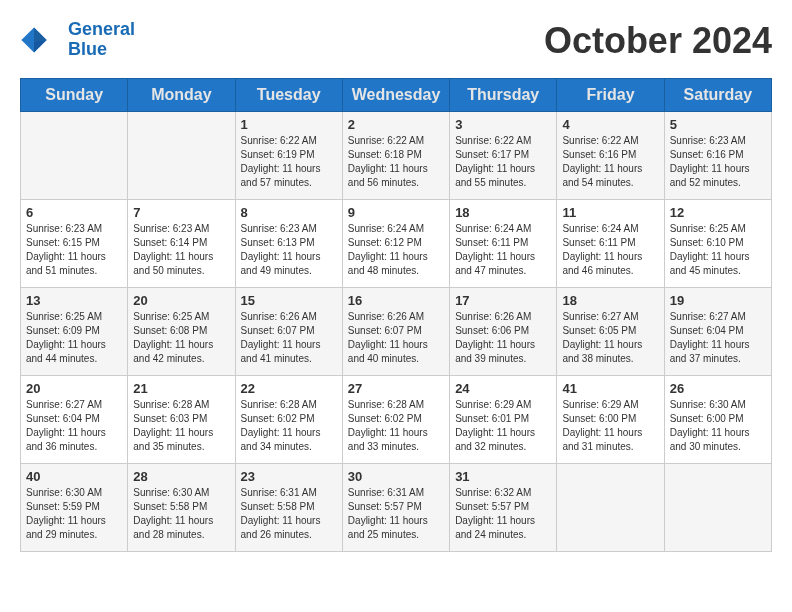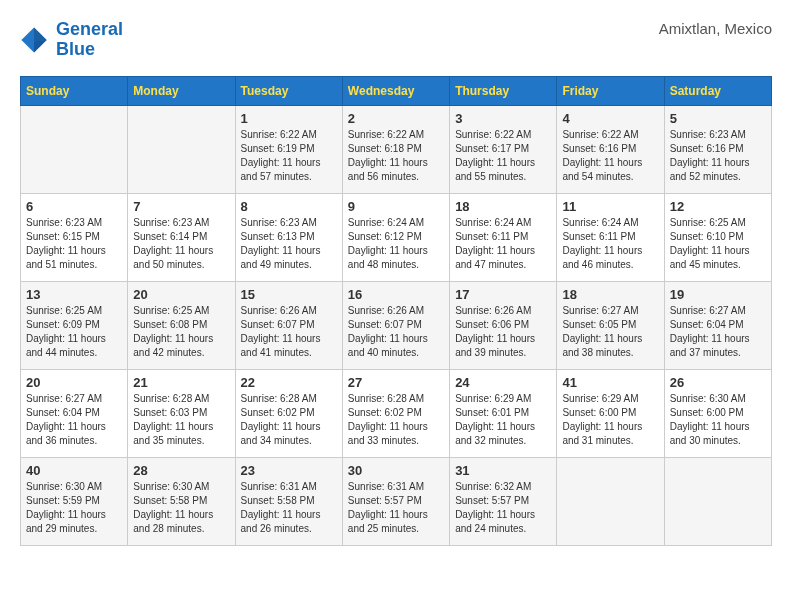--- a/index.html
+++ b/index.html
@@ -12,21 +12,21 @@
     }
     .header {
       display: flex;
       justify-content: space-between;
       align-items: flex-start;
       margin-bottom: 16px;
     }
     .logo {
       display: flex;
       align-items: center;
-      gap: 8px;
+      gap: 20px;
     }
     .logo-text {
       font-size: 18px;
       font-weight: bold;
       color: #333;
       line-height: 1.1;
     }
     .logo-text span {
       color: #1a6bb5;
     }
@@ -46,25 +46,25 @@
       font-size: 15px;
       color: #555;
     }
     table {
       width: 100%;
       border-collapse: collapse;
       table-layout: fixed;
     }
     thead tr th {
       background-color: #2176c7;
-      color: #fde047;
-      font-size: 12px;
+      color: #e5e5e5;
+      font-size: 16px;
       font-weight: bold;
       padding: 7px 5px;
-      text-align: left;
+      text-align: center;
       border: 1px solid #1a5fa0;
     }
     tbody tr td {
       vertical-align: top;
       padding: 5px 5px;
       border: 1px solid #ccc;
       font-size: 11px;
       color: #333;
       height: 88px;
       background: #fff;
@@ -100,21 +100,21 @@
       <polygon points="20,2 38,20 20,38 2,20" fill="#2176c7"></polygon>
       <polygon points="20,2 38,20 20,22" fill="#1a5fa0"></polygon>
       <polygon points="20,22 38,20 20,38" fill="#1558a0"></polygon>
     </svg>
     <div>
       <div class="logo-text"><span>General</span></div>
       <div class="logo-text"><span>Blue</span></div>
     </div>
   </div>
   <div class="month-info">
-    <div class="location">Amixtlan, Mexico</div>
+    <div class="month-title">October 2024</div>
   </div>
 </div>
 
 <table>
   <thead>
     <tr id="header-row">
         <th>Sunday</th>
         <th>Monday</th>
         <th>Tuesday</th>
         <th>Wednesday</th>

